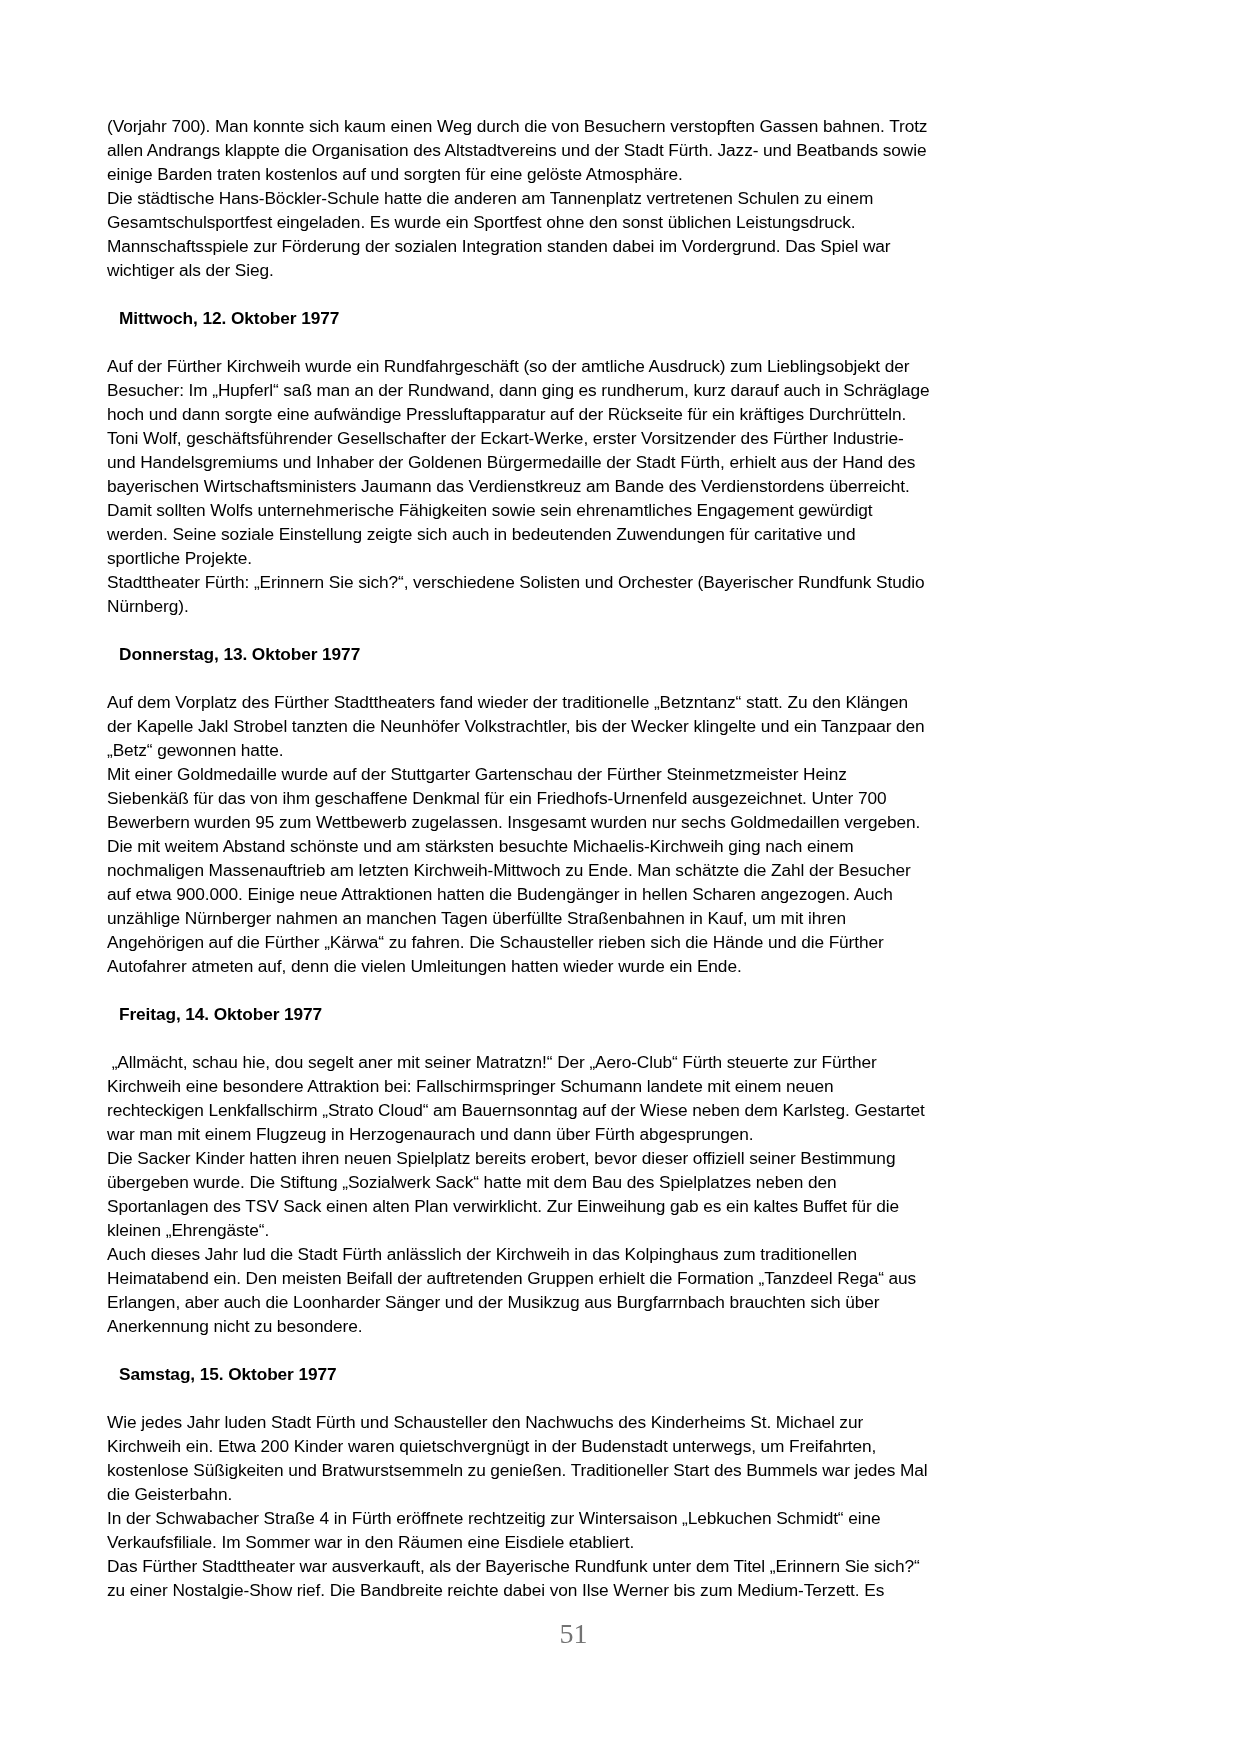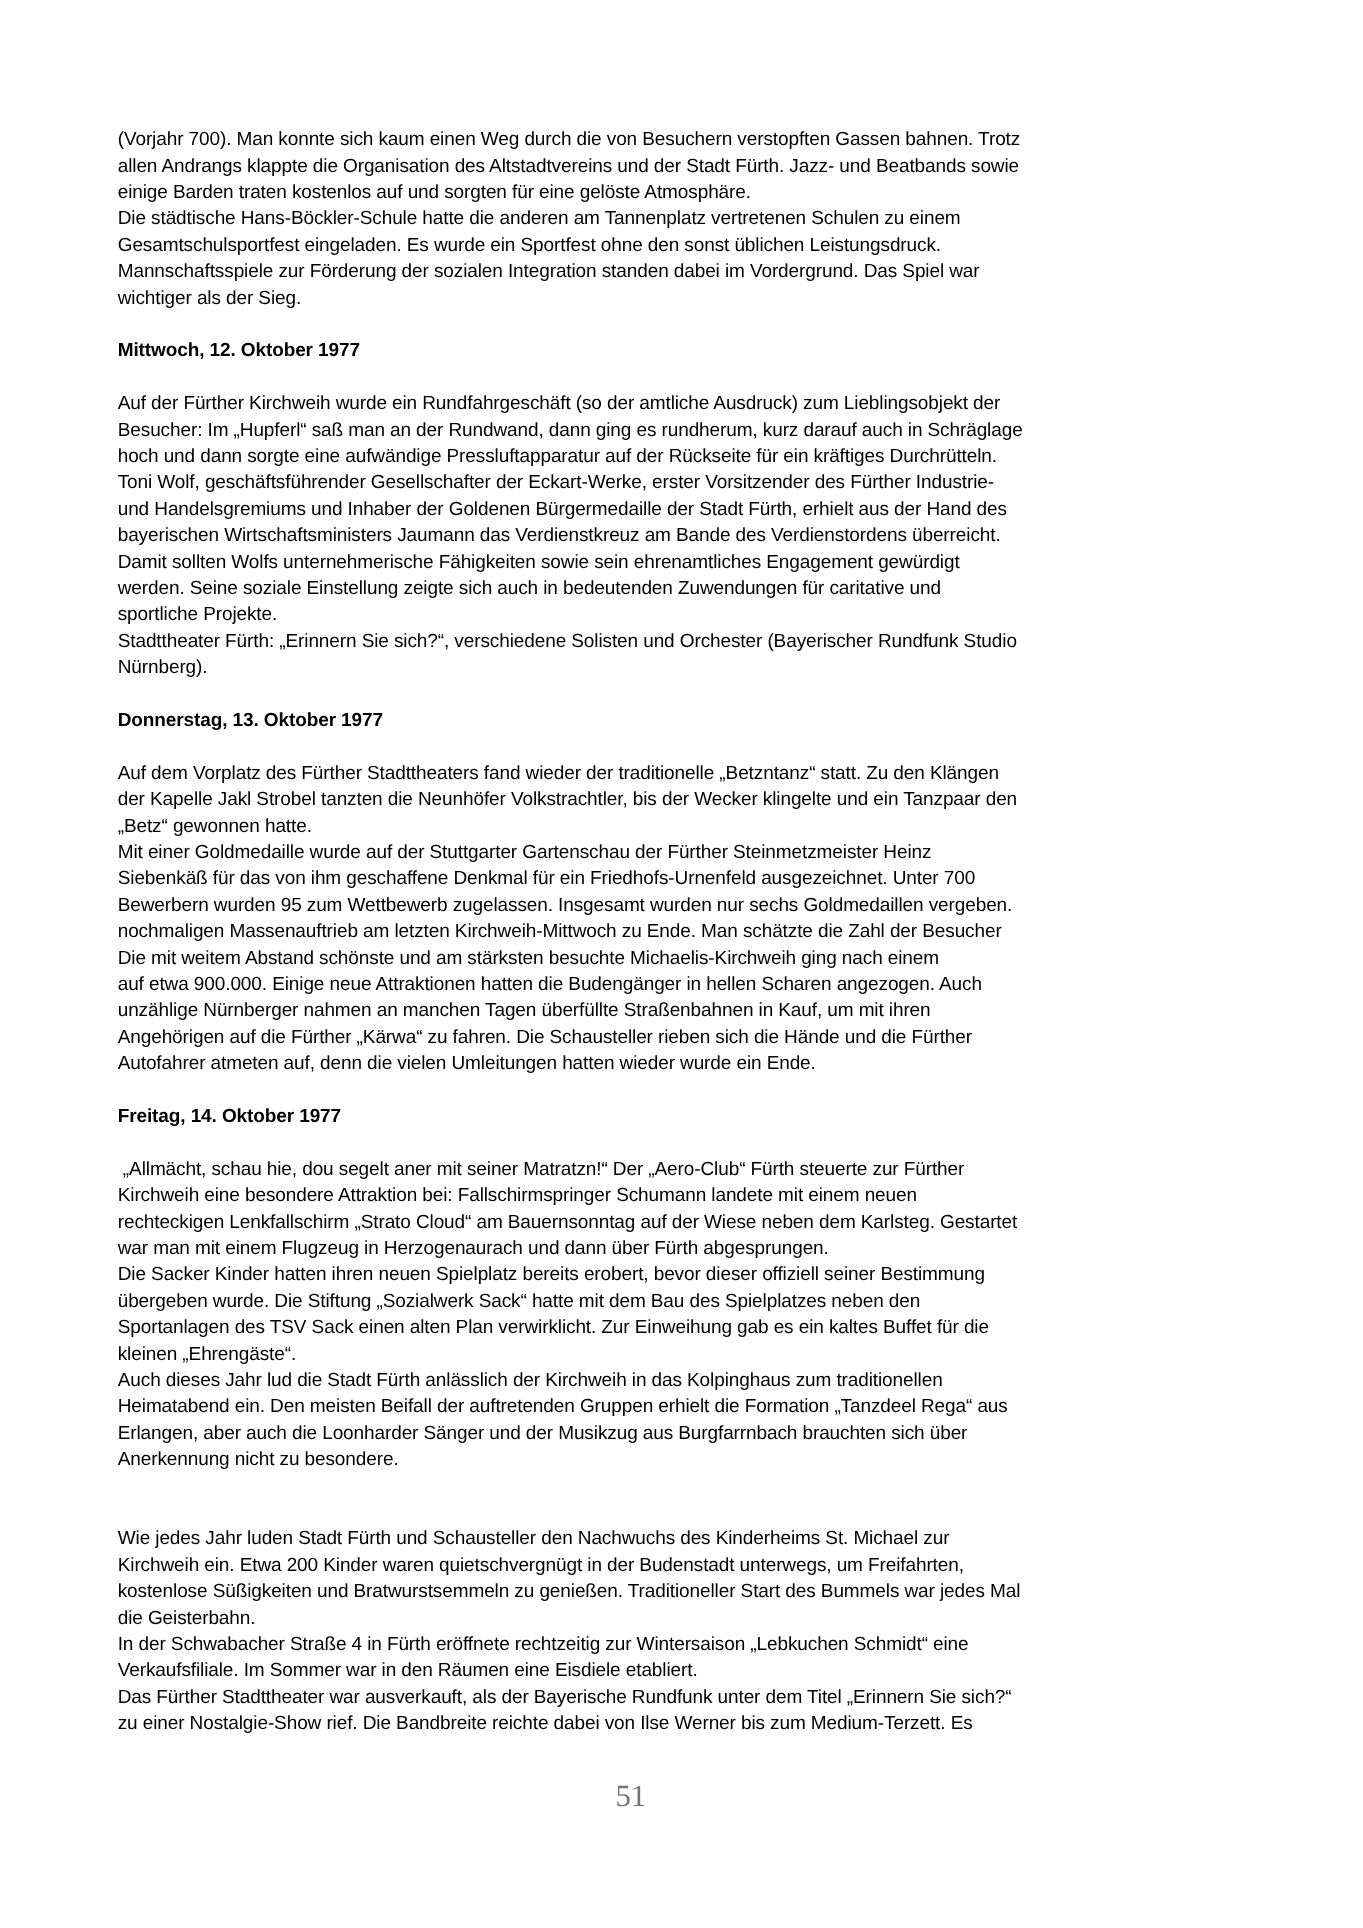--- a/index.html
+++ b/index.html
@@ -20,20 +20,21 @@
   }
   .line {
     height: 24px;
     line-height: 24px;
     font-size: 17.3px;
     white-space: pre;
     letter-spacing: -0.1px;
   }
   .line.heading {
     font-weight: bold;
+    margin-left: 12px;
   }
   .line.blank {
     height: 24px;
   }
   .page-number {
     position: absolute;
     left: 0;
     top: 1614px;
     width: 100%;
     text-align: center;
@@ -71,42 +72,43 @@
       <div class="line">Nürnberg).</div>
       <div class="line blank"></div>
       <div class="line heading">Donnerstag, 13. Oktober 1977</div>
       <div class="line blank"></div>
       <div class="line">Auf dem Vorplatz des Fürther Stadttheaters fand wieder der traditionelle „Betzntanz“ statt. Zu den Klängen</div>
       <div class="line">der Kapelle Jakl Strobel tanzten die Neunhöfer Volkstrachtler, bis der Wecker klingelte und ein Tanzpaar den</div>
       <div class="line">„Betz“ gewonnen hatte.</div>
       <div class="line">Mit einer Goldmedaille wurde auf der Stuttgarter Gartenschau der Fürther Steinmetzmeister Heinz</div>
       <div class="line">Siebenkäß für das von ihm geschaffene Denkmal für ein Friedhofs-Urnenfeld ausgezeichnet. Unter 700</div>
       <div class="line">Bewerbern wurden 95 zum Wettbewerb zugelassen. Insgesamt wurden nur sechs Goldmedaillen vergeben.</div>
+      <div class="line">Die mit weitem Abstand schönste und am stärksten besuchte Michaelis-Kirchweih ging nach einem</div>
       <div class="line">nochmaligen Massenauftrieb am letzten Kirchweih-Mittwoch zu Ende. Man schätzte die Zahl der Besucher</div>
-      <div class="line">Die mit weitem Abstand schönste und am stärksten besuchte Michaelis-Kirchweih ging nach einem</div>
       <div class="line">auf etwa 900.000. Einige neue Attraktionen hatten die Budengänger in hellen Scharen angezogen. Auch</div>
       <div class="line">unzählige Nürnberger nahmen an manchen Tagen überfüllte Straßenbahnen in Kauf, um mit ihren</div>
       <div class="line">Angehörigen auf die Fürther „Kärwa“ zu fahren. Die Schausteller rieben sich die Hände und die Fürther</div>
       <div class="line">Autofahrer atmeten auf, denn die vielen Umleitungen hatten wieder wurde ein Ende.</div>
       <div class="line blank"></div>
       <div class="line heading">Freitag, 14. Oktober 1977</div>
       <div class="line blank"></div>
       <div class="line"> „Allmächt, schau hie, dou segelt aner mit seiner Matratzn!“ Der „Aero-Club“ Fürth steuerte zur Fürther</div>
       <div class="line">Kirchweih eine besondere Attraktion bei: Fallschirmspringer Schumann landete mit einem neuen</div>
       <div class="line">rechteckigen Lenkfallschirm „Strato Cloud“ am Bauernsonntag auf der Wiese neben dem Karlsteg. Gestartet</div>
       <div class="line">war man mit einem Flugzeug in Herzogenaurach und dann über Fürth abgesprungen.</div>
       <div class="line">Die Sacker Kinder hatten ihren neuen Spielplatz bereits erobert, bevor dieser offiziell seiner Bestimmung</div>
       <div class="line">übergeben wurde. Die Stiftung „Sozialwerk Sack“ hatte mit dem Bau des Spielplatzes neben den</div>
       <div class="line">Sportanlagen des TSV Sack einen alten Plan verwirklicht. Zur Einweihung gab es ein kaltes Buffet für die</div>
       <div class="line">kleinen „Ehrengäste“.</div>
       <div class="line">Auch dieses Jahr lud die Stadt Fürth anlässlich der Kirchweih in das Kolpinghaus zum traditionellen</div>
       <div class="line">Heimatabend ein. Den meisten Beifall der auftretenden Gruppen erhielt die Formation „Tanzdeel Rega“ aus</div>
       <div class="line">Erlangen, aber auch die Loonharder Sänger und der Musikzug aus Burgfarrnbach brauchten sich über</div>
       <div class="line">Anerkennung nicht zu besondere.</div>
       <div class="line blank"></div>
+      <div class="line heading">Samstag, 15. Oktober 1977</div>
       <div class="line blank"></div>
       <div class="line">Wie jedes Jahr luden Stadt Fürth und Schausteller den Nachwuchs des Kinderheims St. Michael zur</div>
       <div class="line">Kirchweih ein. Etwa 200 Kinder waren quietschvergnügt in der Budenstadt unterwegs, um Freifahrten,</div>
       <div class="line">kostenlose Süßigkeiten und Bratwurstsemmeln zu genießen. Traditioneller Start des Bummels war jedes Mal</div>
       <div class="line">die Geisterbahn.</div>
       <div class="line">In der Schwabacher Straße 4 in Fürth eröffnete rechtzeitig zur Wintersaison „Lebkuchen Schmidt“ eine</div>
       <div class="line">Verkaufsfiliale. Im Sommer war in den Räumen eine Eisdiele etabliert.</div>
       <div class="line">Das Fürther Stadttheater war ausverkauft, als der Bayerische Rundfunk unter dem Titel „Erinnern Sie sich?“</div>
       <div class="line">zu einer Nostalgie-Show rief. Die Bandbreite reichte dabei von Ilse Werner bis zum Medium-Terzett. Es</div>
     </div>

